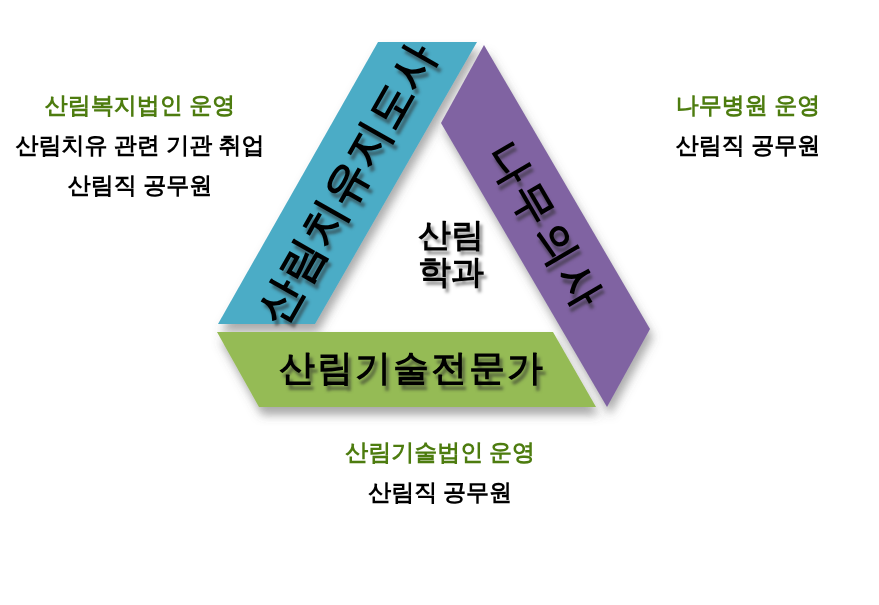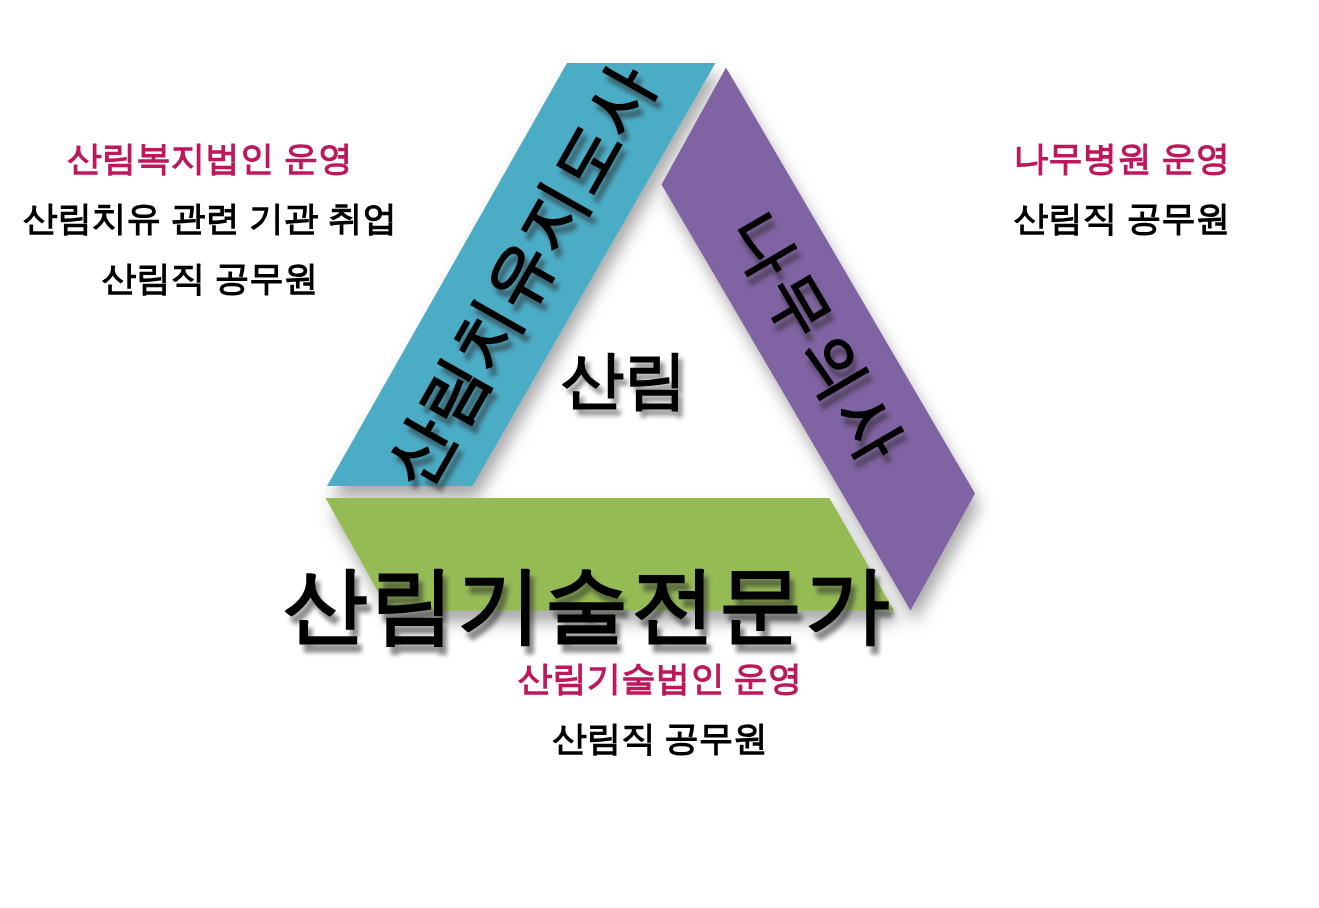--- a/index.html
+++ b/index.html
@@ -30,51 +30,50 @@
     transform: translate(-50%, -50%) rotate(-60.5deg);
     text-shadow: -3px 5px 3px rgba(45,45,45,0.55);
   }
   .band-label.right {
     left: 546px; top: 226px;
     font-size: 42px; letter-spacing: 5px;
     transform: translate(-50%, -50%) rotate(59.7deg);
     text-shadow: 6px 1px 3px rgba(45,45,45,0.55);
   }
   .band-label.bottom {
-    left: 392px; top: 368px;
-    font-size: 56px; letter-spacing: 2px;
+    left: 412px; top: 368px;
+    font-size: 36px; letter-spacing: 2px;
     transform: translate(-50%, -50%);
     text-shadow: 3px 5px 3px rgba(45,45,45,0.55);
-    margin-top: 36px;
   }
 
   
   .center-label {
     position: absolute;
-    left: 416px; top: 253px;
+    left: 451px; top: 253px;
     transform: translate(-50%, -50%);
     text-align: center;
-    font-size: 42px; line-height: 37px;
+    font-size: 33px; line-height: 37px;
     font-weight: bold; color: #000;
     white-space: nowrap;
     text-shadow: 3px 4px 3px rgba(45,45,45,0.5);
     z-index: 2;
   }
 
   
   .career-block {
     position: absolute;
     transform: translateX(-50%);
     text-align: center;
     font-size: 23px; line-height: 40px;
     font-weight: bold; color: #000;
     white-space: nowrap;
     z-index: 2;
   }
-  .career-block .title { color: #be185d; }
+  .career-block .title { color: #4d7c0f; }
   .career-block div { white-space: nowrap; }
   .block-top-left  { left: 140px; top: 85px; }
   .block-top-right { left: 708px; top: 85px; margin-left: 40px; }
   .block-bottom    { left: 440px; top: 433px; font-family: Liberation Serif, serif; }
 </style>
 </head>
 <body>
 
 <div class="stage">
 
@@ -88,20 +87,21 @@
     <polygon points="441,123 484,45 650,329 607,407" filter="url(#ds)" fill="#8064A2"></polygon>
     <polygon points="217,332 553,332 596,407 259,407" filter="url(#ds)" fill="#95BB54"></polygon>
   </svg>
 
   <div class="band-label left">산림치유지도사</div>
   <div class="band-label right">나무의사</div>
   <div class="band-label bottom">산림기술전문가</div>
 
   <div class="center-label">
     <div>산림</div>
+    <div>학과</div>
   </div>
 
   <div class="career-block block-top-left">
     <div class="title">산림복지법인 운영</div>
     <div>산림치유 관련 기관 취업</div>
     <div>산림직 공무원</div>
   </div>
 
   <div class="career-block block-top-right">
     <div class="title">나무병원 운영</div>

